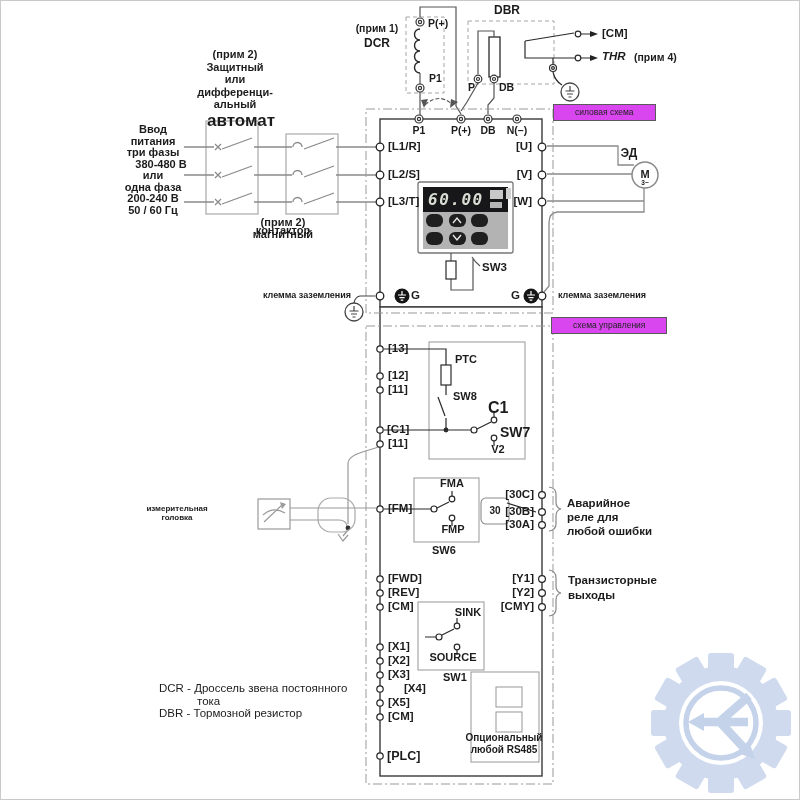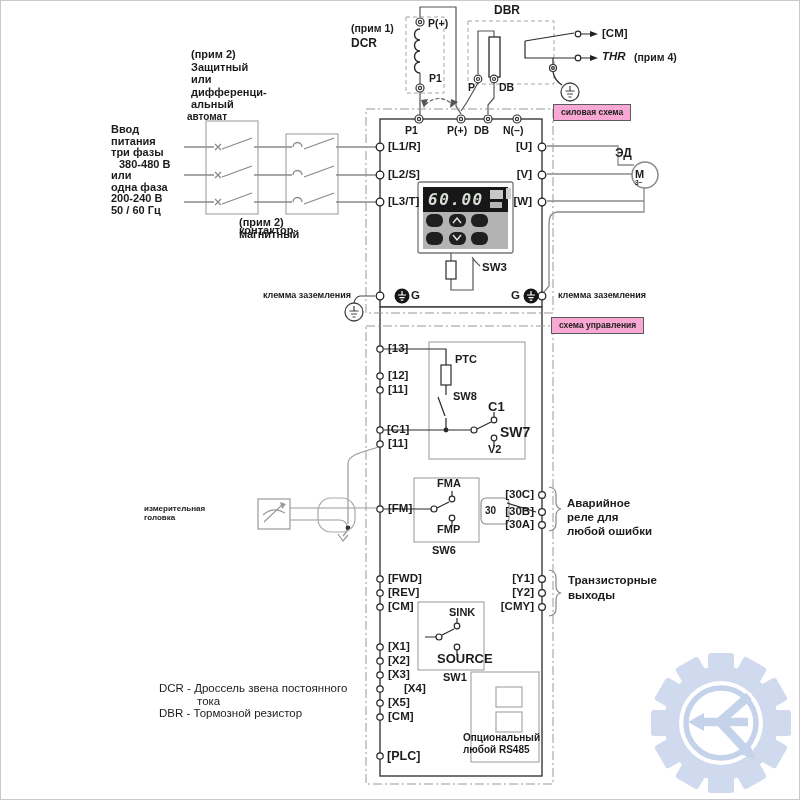--- a/index.html
+++ b/index.html
@@ -5,26 +5,26 @@
   html,body{margin:0;padding:0;background:#fff}
   .page{position:relative;width:800px;height:800px;background:#fff;box-sizing:border-box;
         border:1px solid #c9c9c9;font-family:"Liberation Sans",sans-serif;overflow:hidden}
   .page svg{position:absolute;left:0;top:0}
   .t{position:absolute;white-space:nowrap;color:#1c1c1c;font-weight:bold;font-size:11.5px;line-height:1}
   .b12{font-size:12px}
   .sm{font-size:10.5px}
   .s10{font-size:10px}
   .xs{font-size:9px}
   .tiny{font-size:8px}
-  .ctr{}
+  .ctr{text-align:center}
   .rt{text-align:right}
   .it{font-style:italic}
   .nrm{font-weight:normal;font-size:11.5px}
-  .tag{position:absolute;border:1px solid #5a5a5a;background:#f9a8d4;font-weight:bold;
-       font-size:8.5px;padding:3px 7px;color:#222;line-height:1}
+  .tag{position:absolute;border:1px solid #5a5a5a;background:#d946ef;font-weight:normal;
+       font-size:8.5px;padding:3px 21px;color:#222;line-height:1}
   .seg{position:absolute;font-family:"DejaVu Sans Mono",monospace;font-weight:bold;font-style:italic;
        font-size:16px;color:#d9ded4;letter-spacing:1.5px;line-height:1}
 </style>
 </head>
 <body>
 
 <div class="page">
 
 <svg width="800" height="800" viewBox="0 0 800 800">
   <defs>
@@ -282,21 +282,21 @@
 <div class="t ctr" style="left:110px;top:169px;width:84px;font-size:11px">или</div>
 <div class="t ctr" style="left:110px;top:181px;width:84px;font-size:11px">одна фаза</div>
 <div class="t ctr" style="left:110px;top:192px;width:84px;font-size:11px">200-240 В</div>
 <div class="t ctr" style="left:110px;top:204px;width:84px;font-size:11px">50 / 60 Гц</div>
 
 <div class="t ctr" style="left:190px;top:48px;width:88px;font-size:11px">(прим 2)</div>
 <div class="t ctr" style="left:190px;top:61px;width:88px;font-size:11px">Защитный</div>
 <div class="t ctr" style="left:190px;top:73px;width:88px;font-size:11px">или</div>
 <div class="t ctr" style="left:190px;top:86px;width:88px;font-size:11px">дифференци-</div>
 <div class="t ctr" style="left:190px;top:98px;width:88px;font-size:11px">альный</div>
-<div class="t ctr" style="left:186px;top:111px;width:88px;font-size:10px">автомат</div>
+<div class="t ctr" style="left:196px;top:111px;width:88px;font-size:17px">автомат</div>
 
 <div class="t ctr" style="left:238px;top:216px;width:88px;font-size:11px">(прим 2)</div>
 <div class="t ctr" style="left:238px;top:228px;width:88px;font-size:11px">магнитный</div>
 <div class="t ctr" style="left:238px;top:224px;width:88px;font-size:11px">контактор</div>
 
 <div class="t sm ctr" style="left:404px;top:124px;width:28px">P1</div>
 <div class="t sm ctr" style="left:446px;top:124px;width:28px">P(+)</div>
 <div class="t sm ctr" style="left:473px;top:124px;width:28px">DB</div>
 <div class="t sm ctr" style="left:502px;top:124px;width:28px">N(–)</div>
 
@@ -331,21 +331,21 @@
 <div class="t" style="left:387px;top:640px">[X1]</div>
 <div class="t" style="left:387px;top:654px">[X2]</div>
 <div class="t" style="left:387px;top:668px">[X3]</div>
 <div class="t" style="left:403px;top:682px">[X4]</div>
 <div class="t" style="left:387px;top:696px">[X5]</div>
 <div class="t" style="left:387px;top:710px">[CM]</div>
 <div class="t" style="left:386px;top:749px;font-size:12.5px">[PLC]</div>
 
 <div class="t" style="left:454px;top:353px;font-size:11px">PTC</div>
 <div class="t" style="left:452px;top:390px;font-size:11px">SW8</div>
-<div class="t ctr" style="left:487px;top:399px;width:20px;font-size:13px">C1</div>
+<div class="t ctr" style="left:487px;top:399px;width:20px;font-size:16px">C1</div>
 <div class="t" style="left:499px;top:424px;font-size:14px">SW7</div>
 <div class="t ctr" style="left:487px;top:443px;width:20px;font-size:11px">V2</div>
 
 <div class="t tiny ctr" style="left:143px;top:504px;width:66px">измерительная</div>
 <div class="t tiny ctr" style="left:143px;top:513px;width:66px">головка</div>
 
 <div class="t ctr" style="left:436px;top:477px;width:30px;font-size:11px">FMA</div>
 <div class="t ctr" style="left:436px;top:523px;width:32px;font-size:11px">FMP</div>
 <div class="t" style="left:431px;top:544px;font-size:11px">SW6</div>
 
@@ -357,21 +357,21 @@
 <div class="t" style="left:566px;top:511px">реле для</div>
 <div class="t" style="left:566px;top:525px">любой ошибки</div>
 
 <div class="t rt" style="right:265px;top:572px">[Y1]</div>
 <div class="t rt" style="right:265px;top:586px">[Y2]</div>
 <div class="t rt" style="right:265px;top:600px">[CMY]</div>
 <div class="t" style="left:567px;top:574px">Транзисторные</div>
 <div class="t" style="left:567px;top:589px">выходы</div>
 
 <div class="t ctr" style="left:448px;top:606px;width:38px;font-size:11px">SINK</div>
-<div class="t ctr" style="left:436px;top:651px;width:56px;font-size:13px">SOURCE</div>
+<div class="t ctr" style="left:424px;top:651px;width:56px;font-size:11px">SOURCE</div>
 <div class="t" style="left:442px;top:671px;font-size:11px">SW1</div>
 
 <div class="t s10 ctr" style="left:462px;top:732px;width:82px">Опциональный</div>
 <div class="t s10 ctr" style="left:462px;top:744px;width:82px">любой RS485</div>
 
 <div class="t nrm" style="left:158px;top:682px">DCR - Дроссель звена постоянного</div>
 <div class="t nrm" style="left:196px;top:695px">тока</div>
 <div class="t nrm" style="left:158px;top:707px">DBR - Тормозной резистор</div>
 
 </div>

